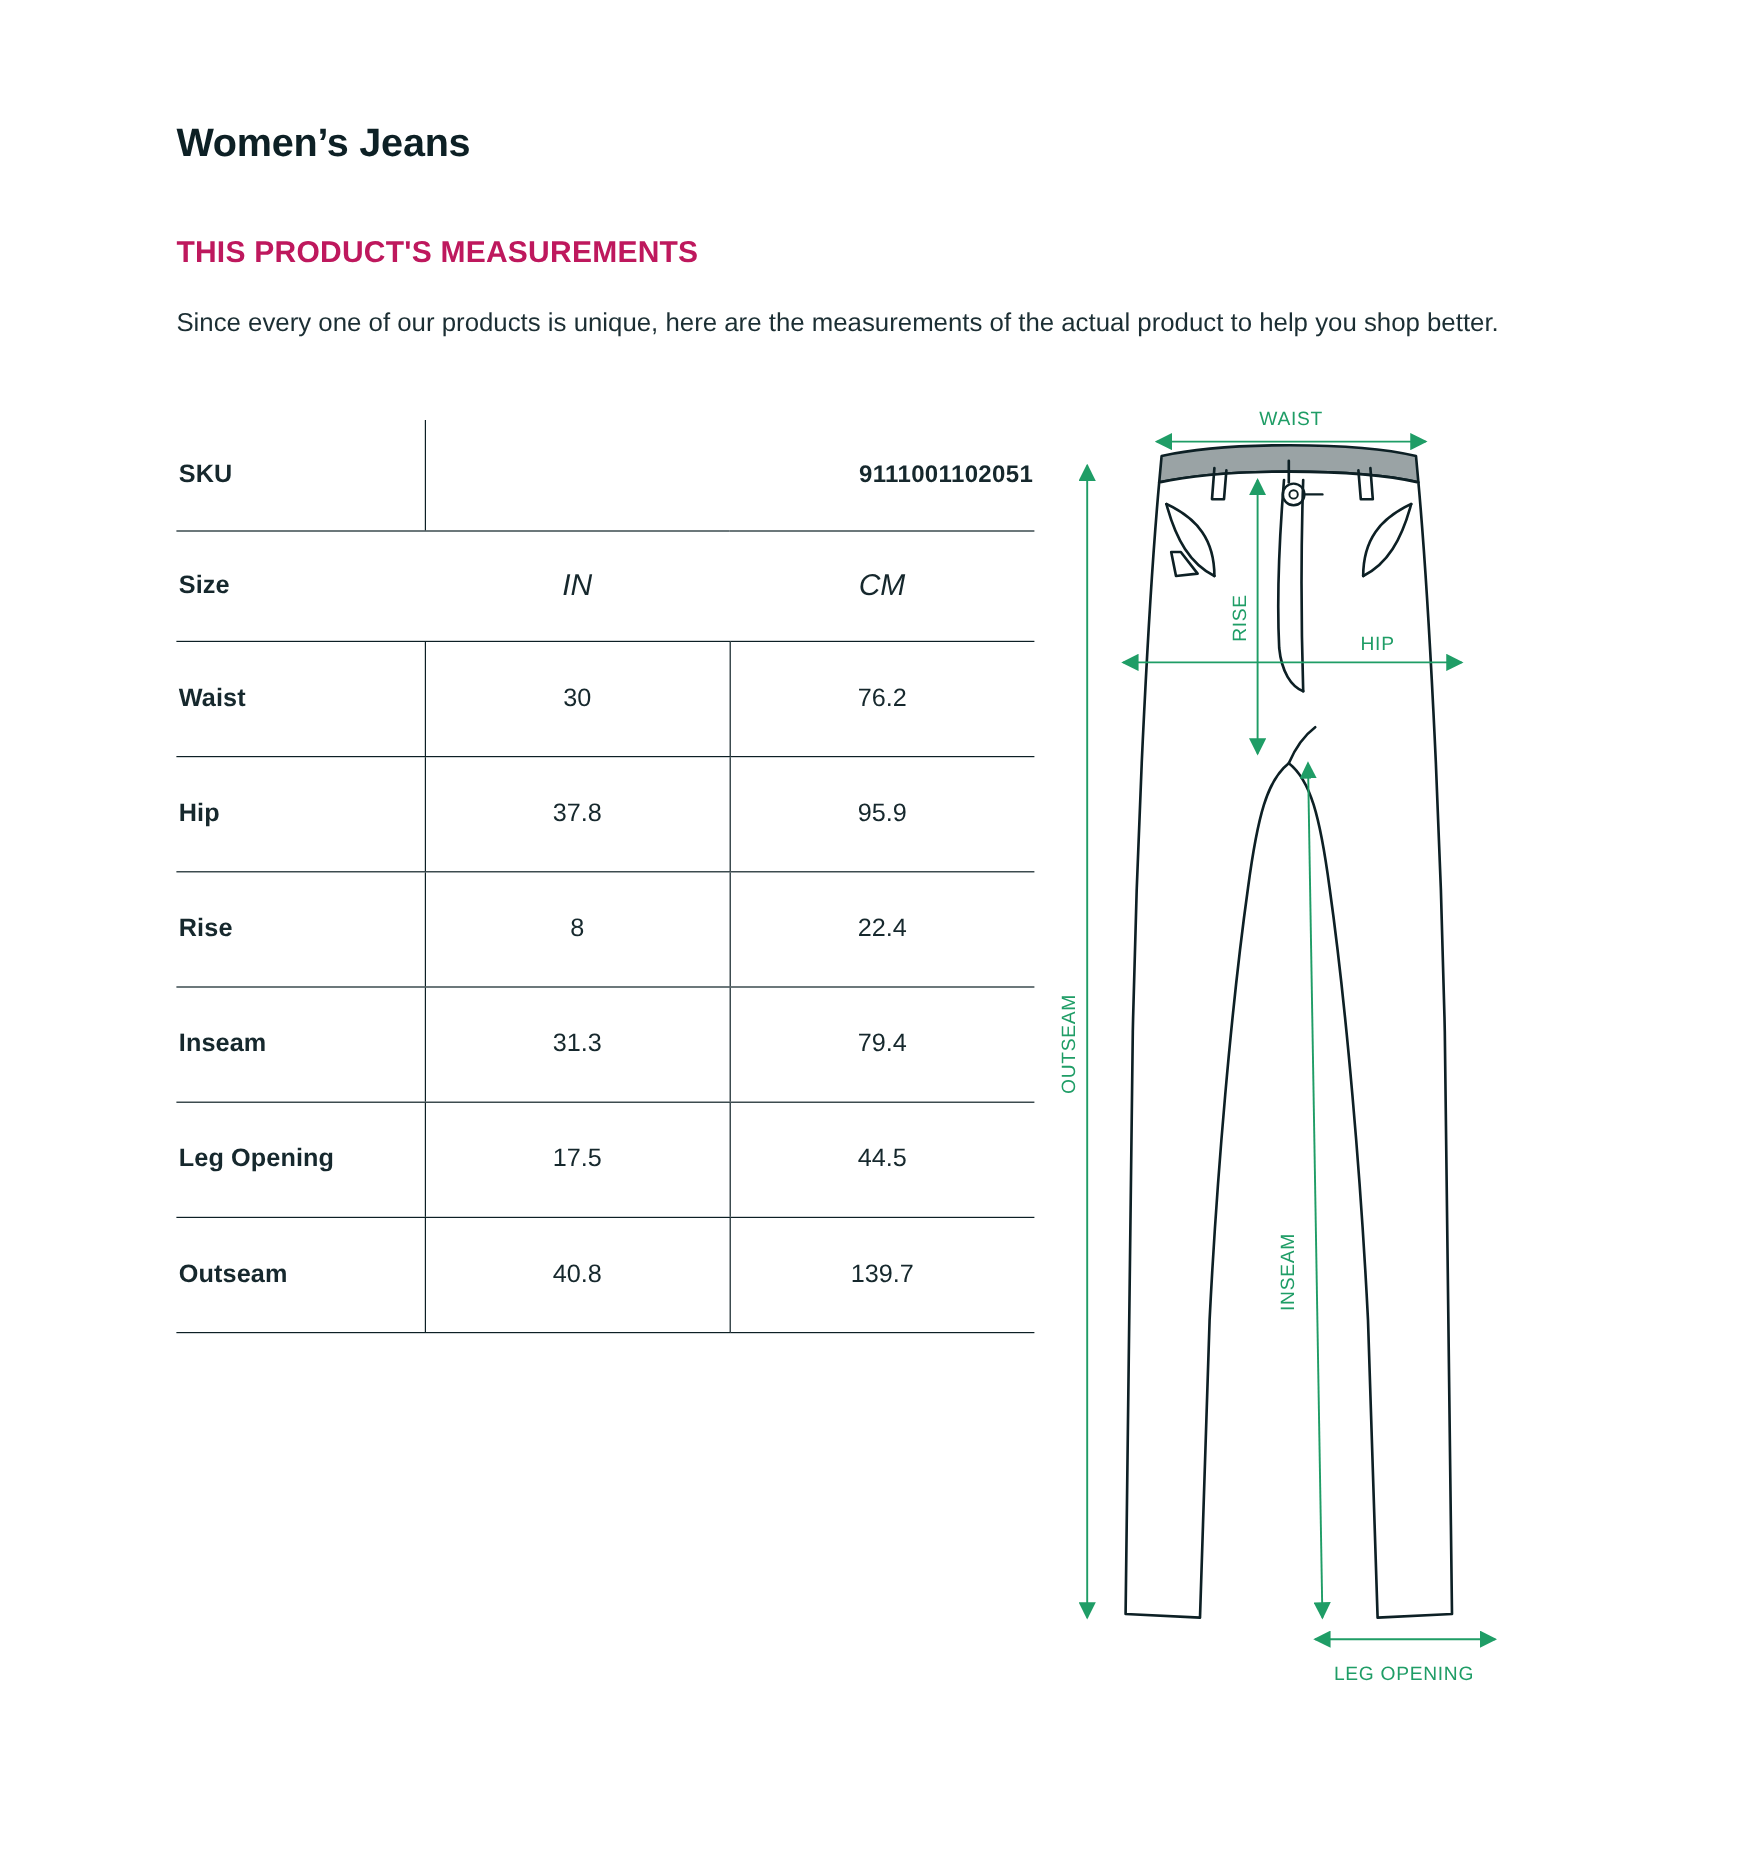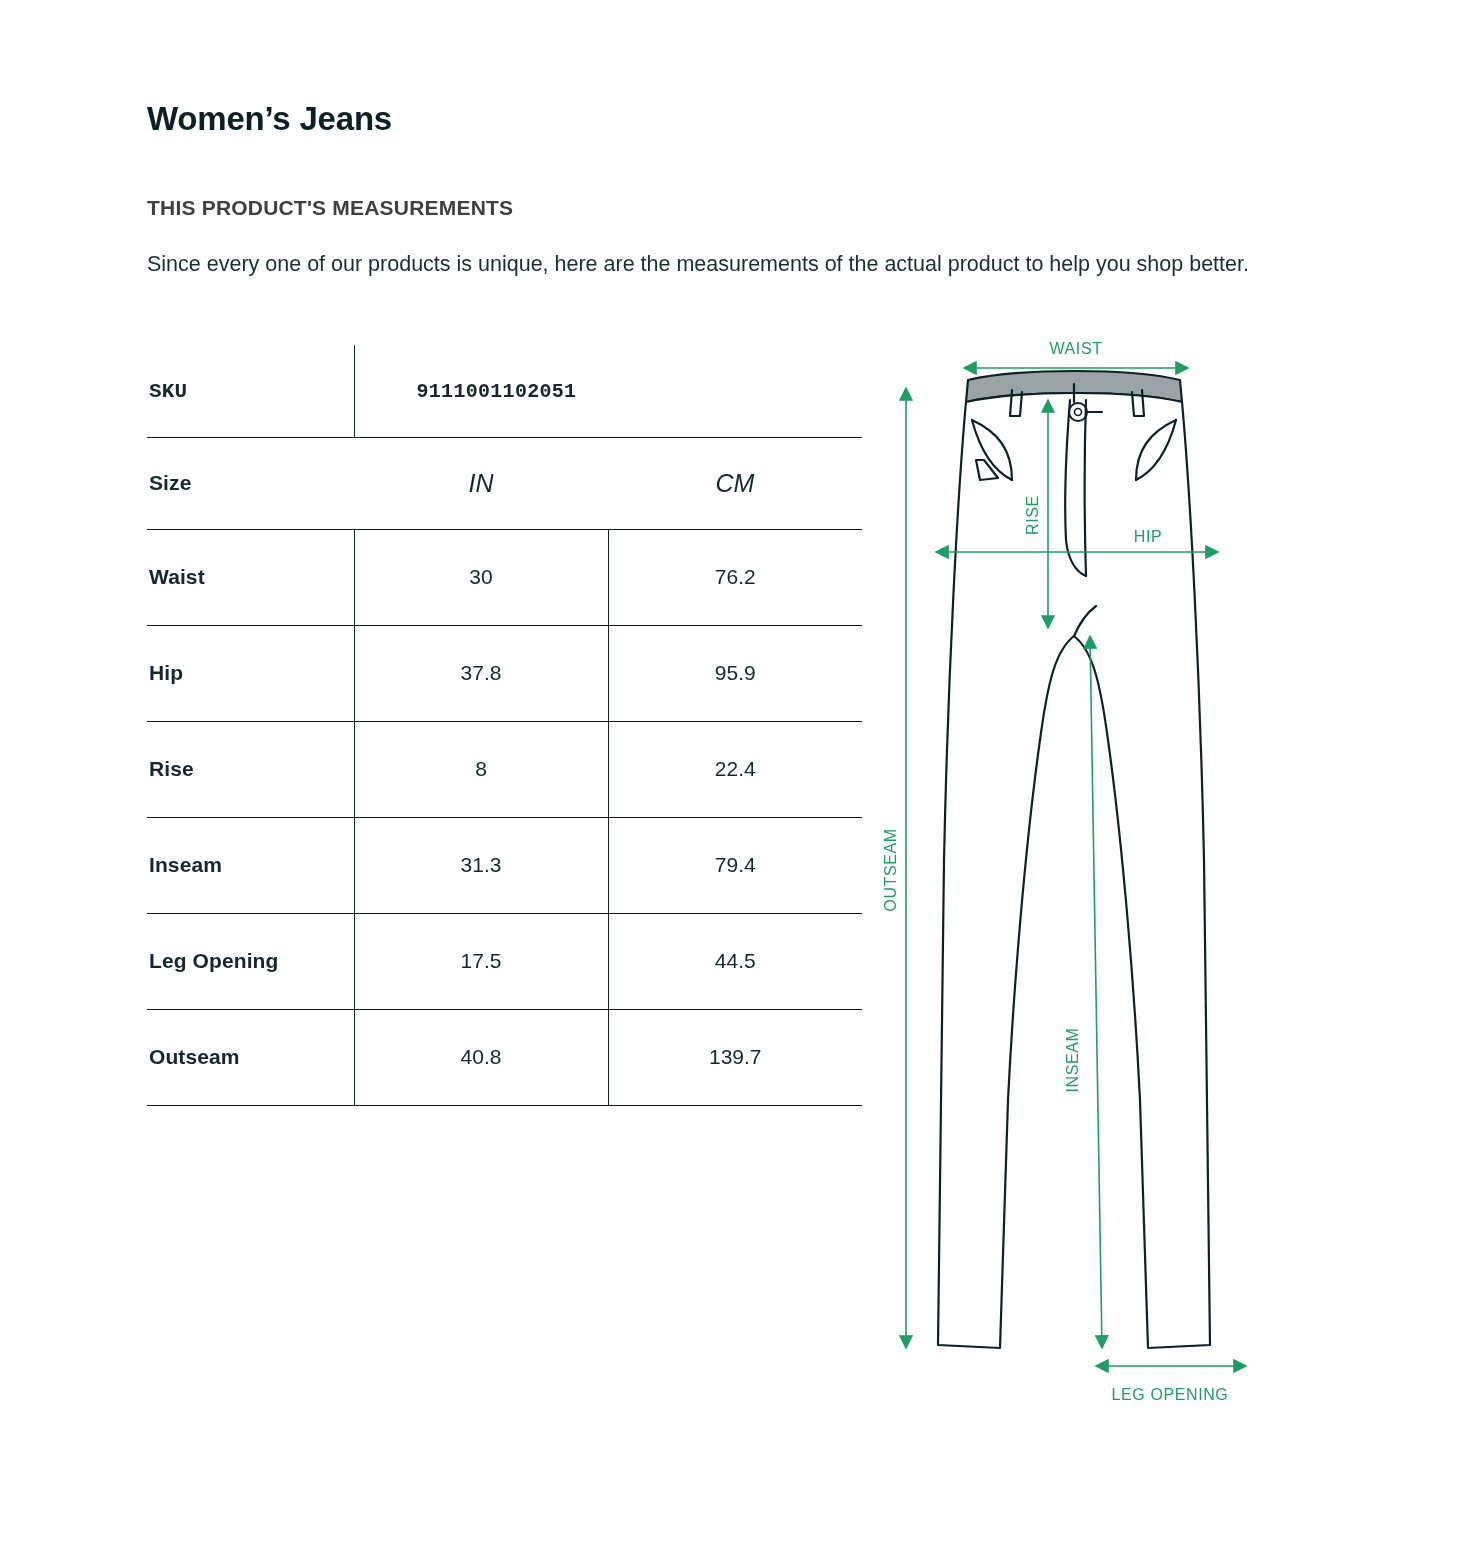--- a/index.html
+++ b/index.html
@@ -23,24 +23,24 @@
     padding: 100px 0 0 147px;
   }
   .title {
     font-size: 33px;
     font-weight: bold;
     letter-spacing: -0.2px;
     color: #0d2025;
     margin: 0 0 58px 0;
   }
   .subtitle {
-    font-size: 21px;
+    font-size: 25px;
     font-weight: bold;
     letter-spacing: 0.2px;
-    color: #404040;
+    color: #be185d;
     margin: 0 0 28px 0;
   }
   .intro {
     font-size: 21.5px;
     line-height: 1.55;
     color: #1b2e33;
     max-width: 1115px;
     margin: 0;
   }
 
@@ -73,27 +73,28 @@
     text-align: center;
     border-left: 1.5px solid #0d2025;
     font-size: 23px;
   }
   td.v2 {
     width: 254px;
     text-align: center;
     border-left: 1.5px solid #0d2025;
     font-size: 23px;
   }
-  tr.sku-row td { height: 92px; font-family: Liberation Mono, monospace; }
+  tr.sku-row td { height: 92px; }
   tr.sku-row td.sku-val {
     border-left: 1.5px solid #0d2025;
     font-weight: bold;
     padding-left: 62px;
     font-size: 20px;
     letter-spacing: 0.3px;
+    text-align: right;
   }
   tr.head-row td { height: 92px; }
   tr.head-row td.v1, tr.head-row td.v2 {
     border-left: none;
     font-size: 25px;
     color: #16282d;
     font-style: italic;
   }
   tr.head-row td.label { font-size: 21px; margin-left: 24px; }
 

